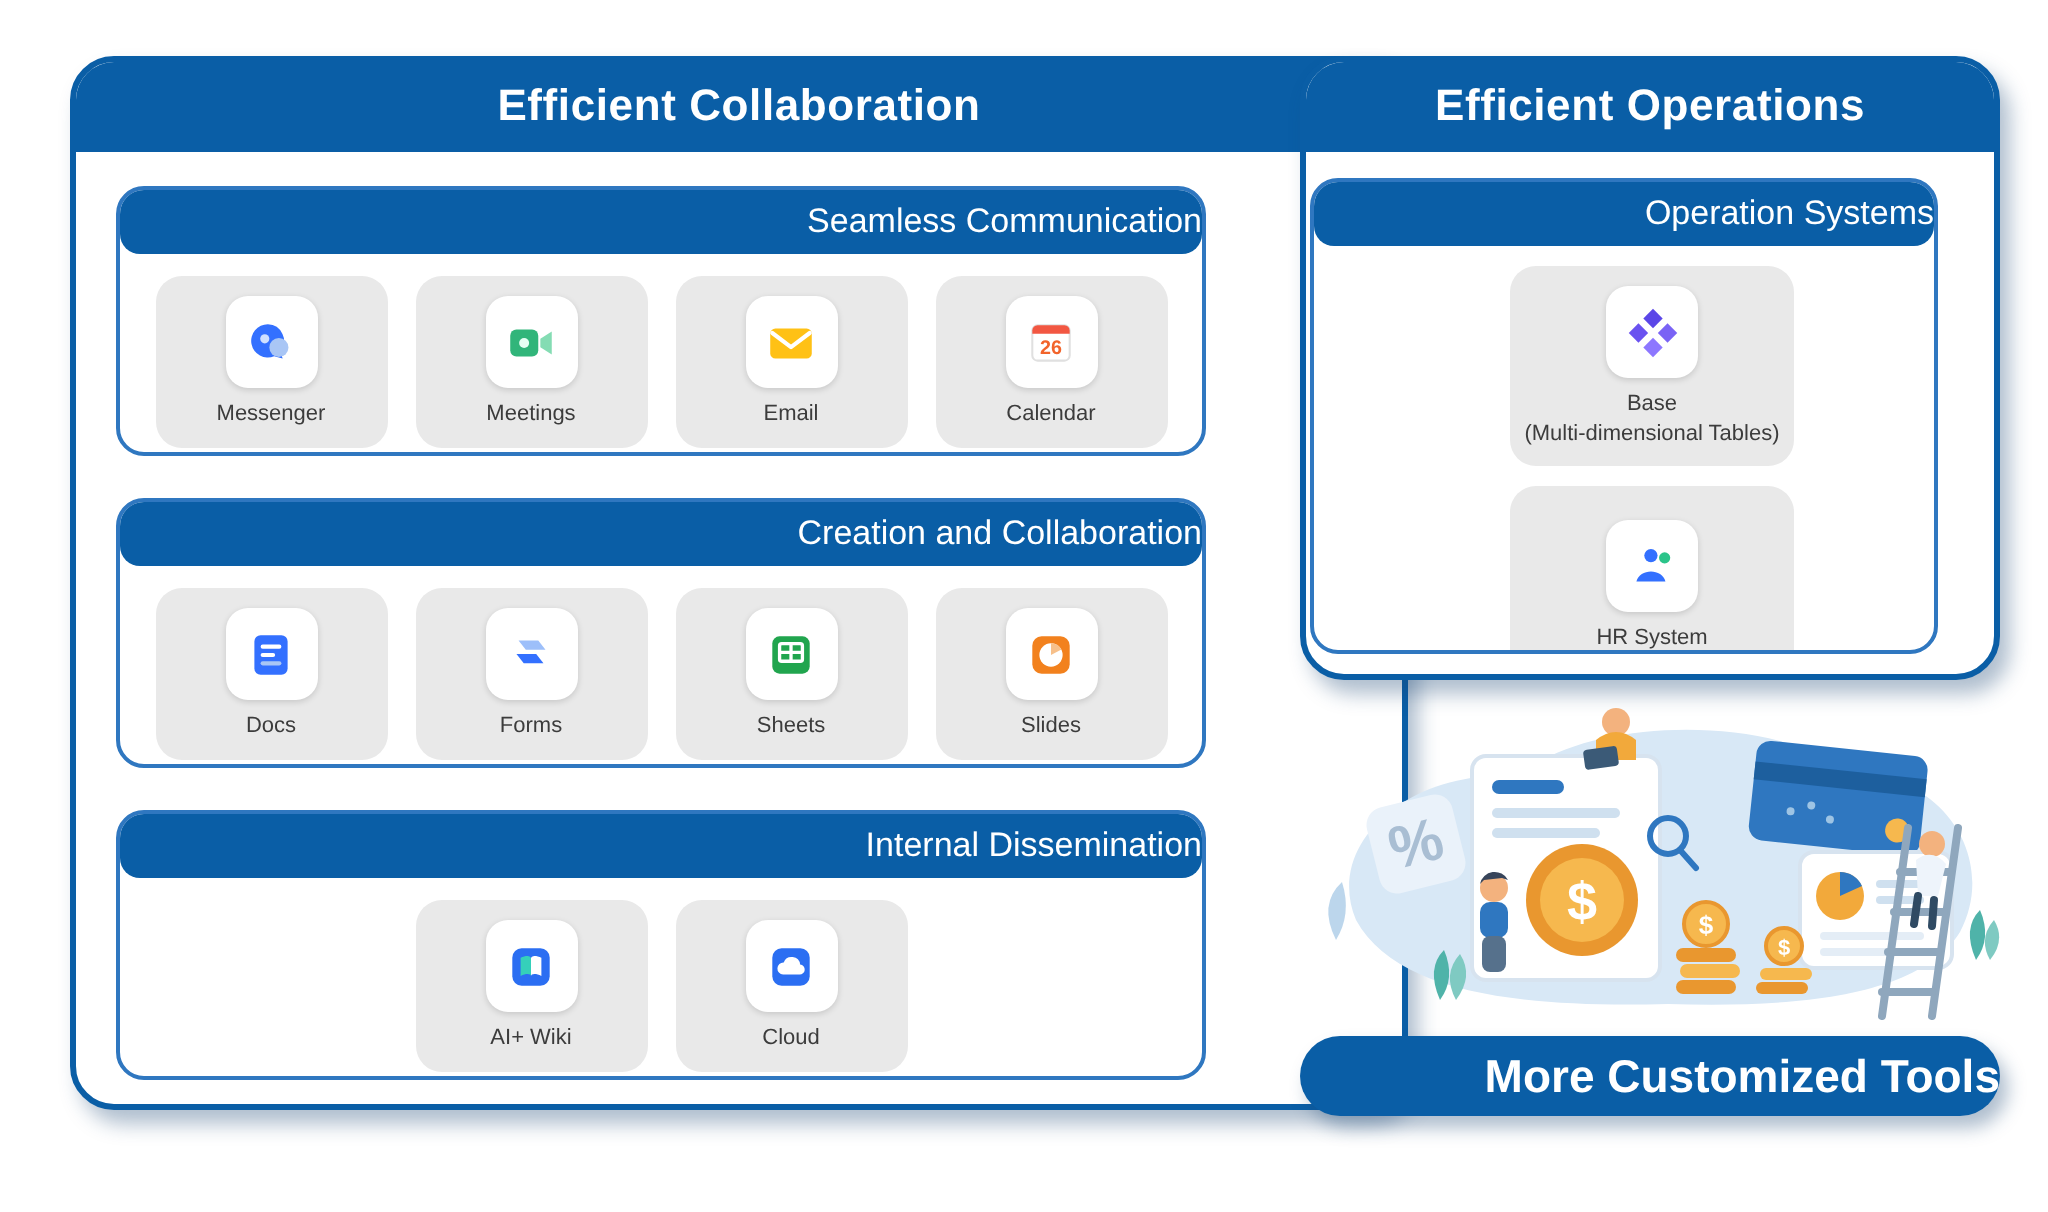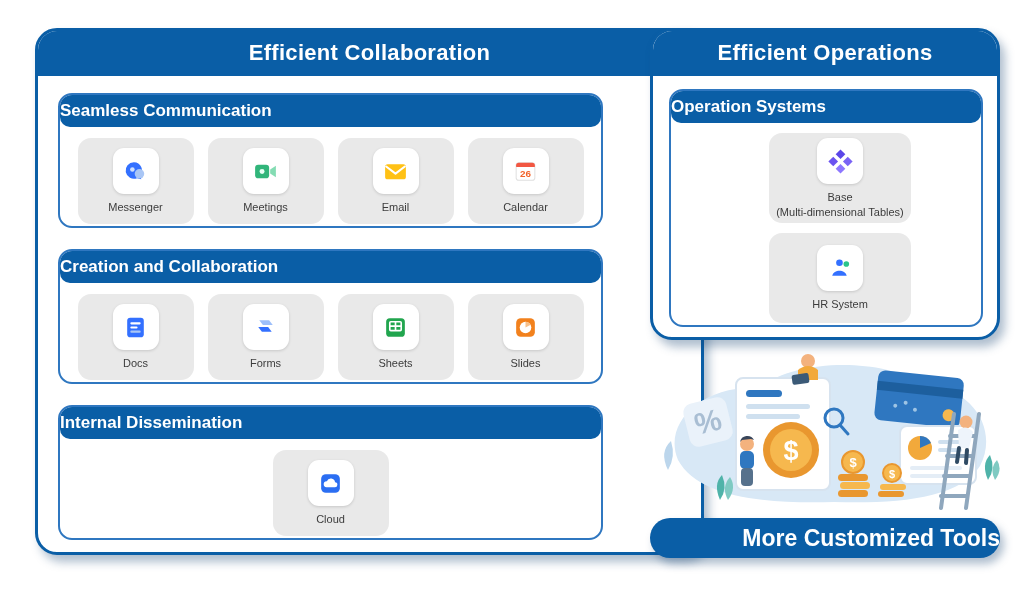--- a/index.html
+++ b/index.html
@@ -19,22 +19,22 @@
   }
   #left-panel  { left:35px;  top:28px; width:669px; height:527px; }
   #right-panel { left:650px; top:28px; width:350px; height:312px; }
 
   .section {
     position:absolute; background:#fff;
     border:2px solid #2f77c0; border-radius:14px;
     overflow:hidden;
   }
   .section-header {
-    background:#0a5ea6; color:#fff; text-align:left;
-    font-weight:700; font-size:17px; padding:6px 0; border-radius:0 0 10px 10px;
+    background:#0a5ea6; color:#fff; text-align:right;
+    font-weight:400; font-size:17px; padding:6px 0; border-radius:0 0 10px 10px;
   }
   .cards { display:flex; justify-content:center; align-items:center; gap:14px; padding:11px 10px; }
 
   .card {
     width:116px; height:86px; background:#e9e9e9; border-radius:13px;
     display:flex; flex-direction:column; align-items:center; justify-content:center; gap:7px;
     flex:0 0 auto;
   }
   .tile {
     width:46px; height:46px; background:#fff; border-radius:11px;
@@ -43,23 +43,23 @@
   }
   .card-label { font-size:11px; color:#3c3c3c; line-height:1.1; text-align:center; }
   .card-sublabel { font-size:11px; color:#3c3c3c; margin-top:-5px; text-align:center; }
 
   
   #sec-communication { left:20px; top:62px;  width:545px; height:135px; }
   #sec-creation      { left:20px; top:218px; width:545px; height:135px; }
   #sec-dissemination { left:20px; top:374px; width:545px; height:135px; }
 
   
-  #sec-operations { left:16px; top:58px; width:314px; height:238px; }
+  #sec-operations { left:2px; top:58px; width:314px; height:238px; }
   #sec-operations .cards { flex-wrap:wrap; gap:10px; padding:10px 12px; }
-  #sec-operations .card { width:142px; height:90px;margin-left:28px; }
+  #sec-operations .card { width:142px; height:100px;margin-left:28px; }
 
   
   #banner {
     position:absolute; left:650px; top:518px; width:350px; height:40px;
     background:#0a5ea6; border-radius:20px;
     box-shadow:4px 6px 9px rgba(25,70,115,0.35);
     display:flex; align-items:center; justify-content:flex-end;
     color:#fff; font-weight:700; font-size:23px;
   }
 
@@ -171,20 +171,30 @@
           <div class="card-label">Slides</div>
         </div>
 
       </div>
     </div>
 
     <div class="section" id="sec-dissemination">
       <div class="section-header">Internal Dissemination</div>
       <div class="cards">
 
+        <div class="card">
+          <div class="tile">
+            <svg width="27" height="27" viewBox="0 0 26 26">
+              <rect x="4" y="4" width="18" height="18" rx="4.5" fill="#2b6ef2"></rect>
+              <path d="M8 8.5 c2.5-1.2 5-1.2 5 .4 v8.6 c0-1.4-2.5-1.4-5-.2 z" fill="#35d0ba"></path>
+              <path d="M18 8.5 c-2.5-1.2-5-1.2-5 .4 v8.6 c0-1.4 2.5-1.4 5-.2 z" fill="#fff"></path>
+            </svg>
+          </div>
+          <div class="card-label">AI+ Wiki</div>
+        </div>
 
         <div class="card">
           <div class="tile">
             <svg width="27" height="27" viewBox="0 0 26 26">
               <rect x="4" y="4" width="18" height="18" rx="4.5" fill="#2b6ef2"></rect>
               <path d="M9.2 16.6 a2.9 2.9 0 0 1 .3-5.8 a4.1 4.1 0 0 1 7.9 1 a2.4 2.4 0 0 1 -.4 4.8 z" fill="#fff"></path>
             </svg>
           </div>
           <div class="card-label">Cloud</div>
         </div>

